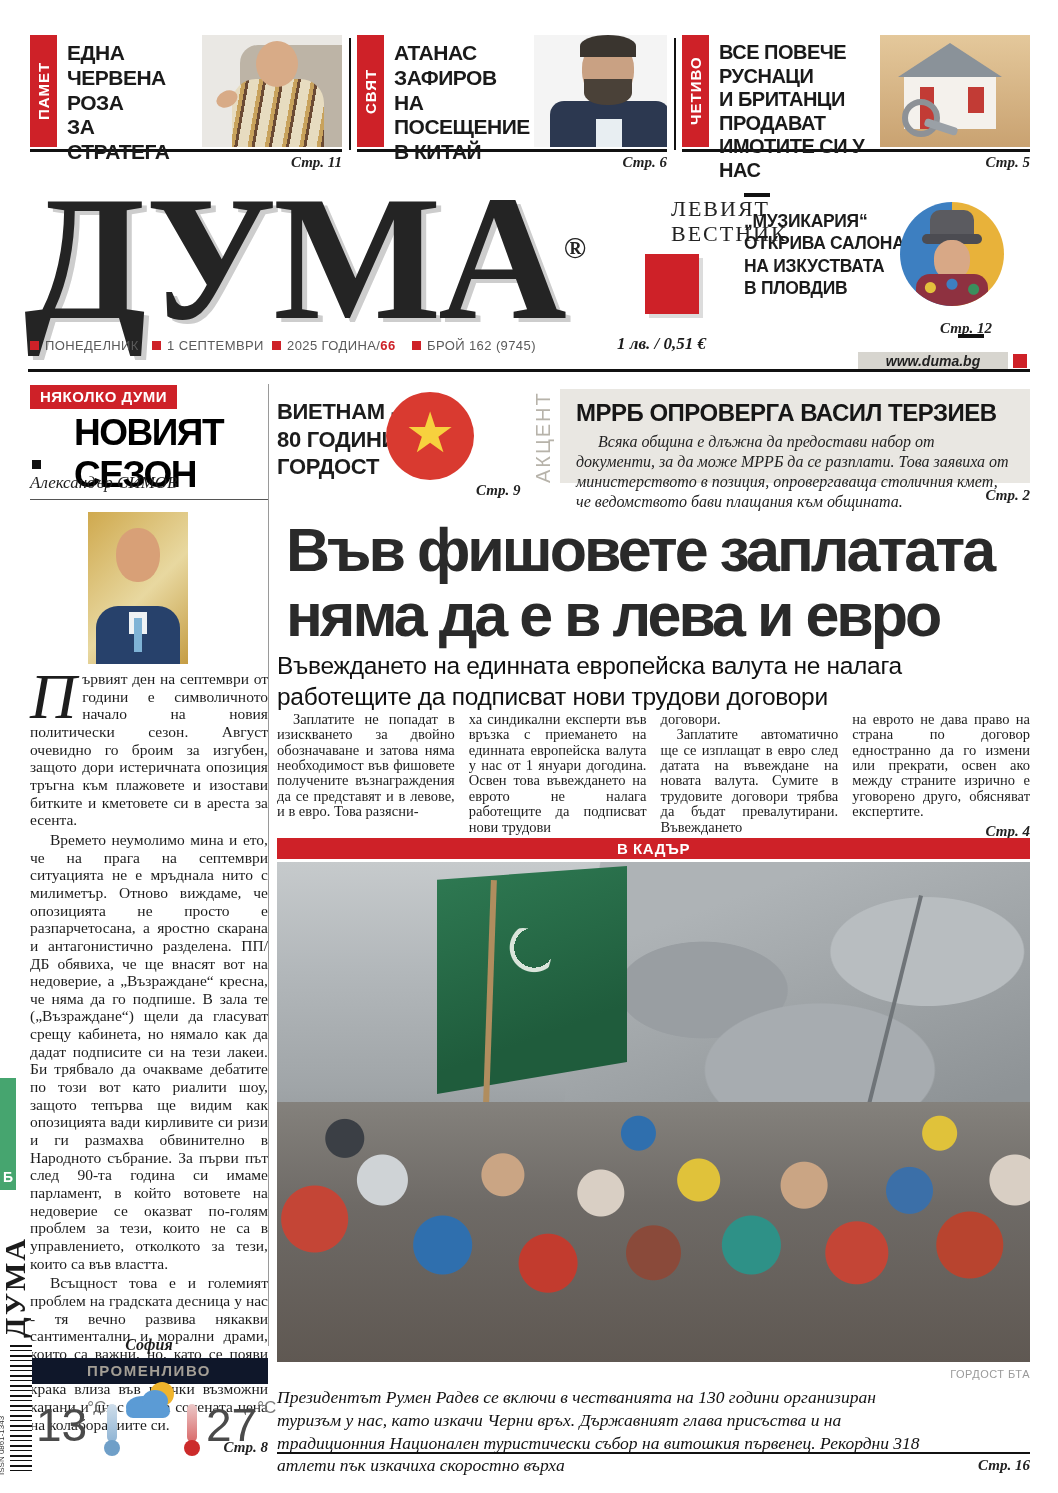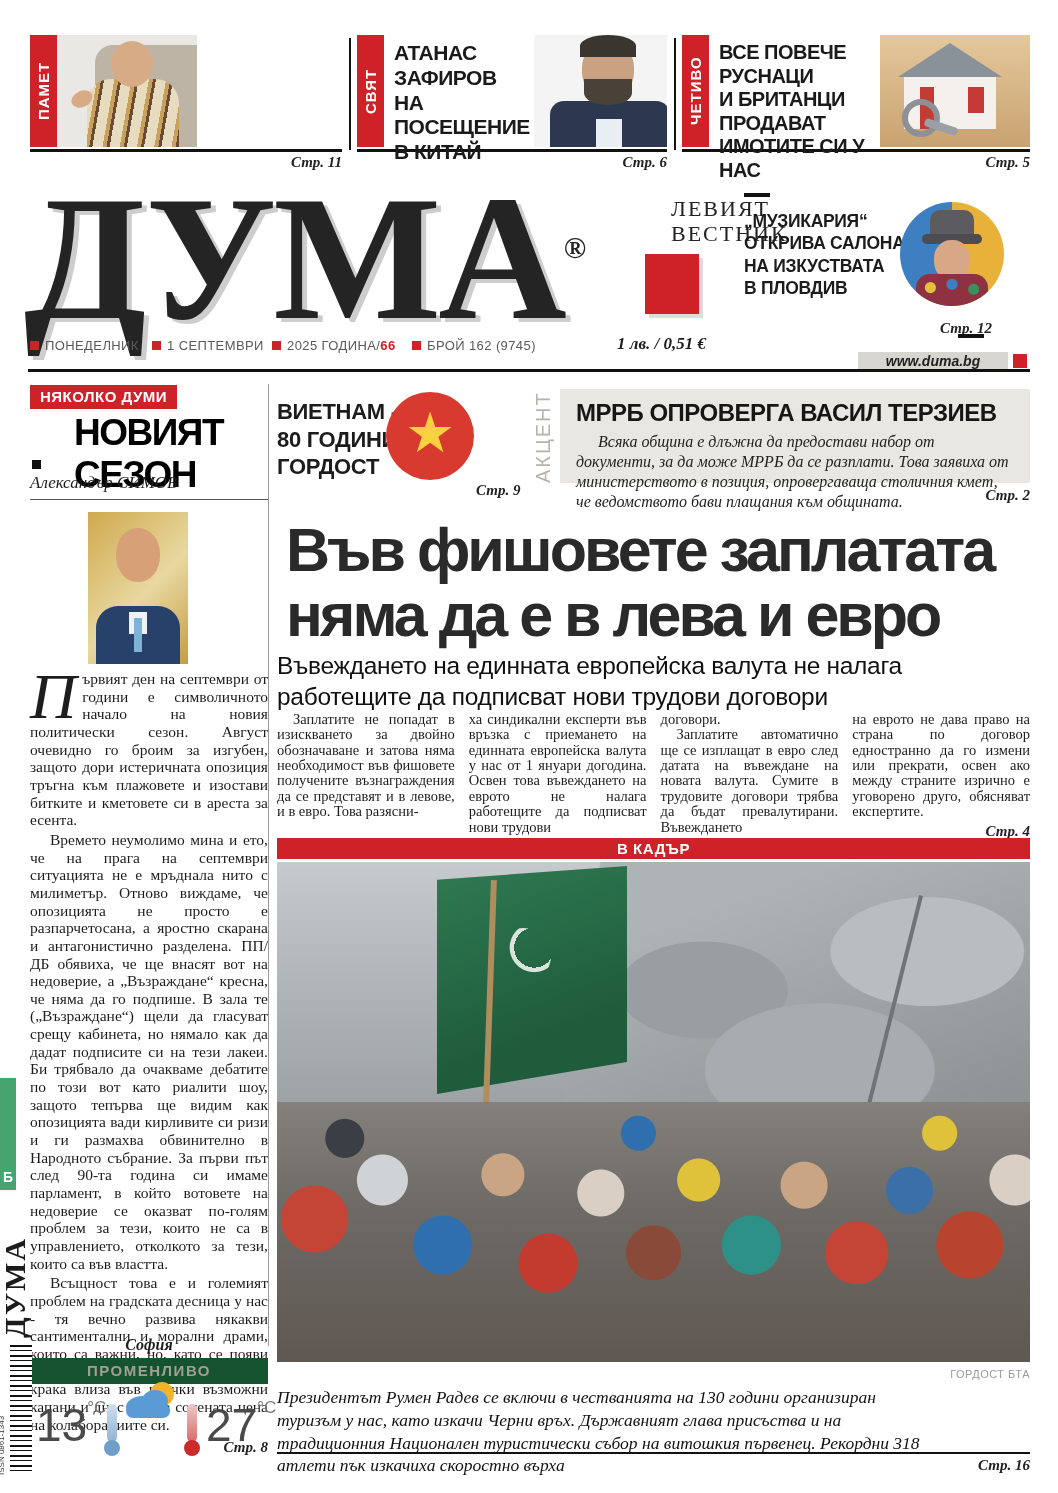--- a/index.html
+++ b/index.html
@@ -92,21 +92,21 @@
   .op-text{position:absolute;left:30px;top:670px;width:238px;font-size:15.5px;line-height:1.14;
            text-align:justify;color:#1d1d1d;}
   .op-text p{margin:0 0 2px;}
   .op-text p.ind{text-indent:20px;}
   .dropcap{float:left;font-size:64px;line-height:50px;padding:2px 6px 0 0;font-style:italic;}
   .op-page{text-align:right;margin-top:6px;}
 
   
   .w-city{position:absolute;left:30px;top:1336px;width:238px;text-align:center;
           font-weight:bold;font-style:italic;font-size:16px;}
-  .w-bar{position:absolute;left:30px;top:1358px;width:238px;height:26px;background:#14532d;
+  .w-bar{position:absolute;left:30px;top:1358px;width:238px;height:26px;background:#0f172a;
          font-family:"Liberation Sans",sans-serif;font-weight:bold;font-size:15px;letter-spacing:1.5px;
          color:#a39e95;text-align:center;line-height:26px;}
   .w-temp{position:absolute;font-family:"Liberation Sans",sans-serif;font-size:46px;color:#4a4a4a;}
   .w-temp .deg{font-size:17px;vertical-align:28px;color:#7a7a7a;}
   .therm{position:absolute;width:16px;height:52px;}
   .therm .stem{position:absolute;left:3px;top:0;width:10px;height:38px;border-radius:5px;}
   .therm .bulb{position:absolute;left:0;bottom:0;width:16px;height:16px;border-radius:50%;}
   .therm.blue .stem{background:linear-gradient(180deg,#cfdeeb,#8fb4d4);}
   .therm.blue .bulb{background:#6f9fc8;}
   .therm.red .stem{background:linear-gradient(180deg,#ecc9c9,#d96a6a);}
@@ -205,20 +205,24 @@
            background:repeating-linear-gradient(180deg,#111 0 2px,#fff 2px 5px,#111 5px 6px,#fff 6px 10px);}
 </style>
 </head>
 <body>
 
 <div class="page">
 
   <div class="teaser" style="left:30px;width:312px;">
     <div class="t-body">
       <div class="t-label">ПАМЕТ</div>
+      <div class="t-title pre">ЕДНА
+ЧЕРВЕНА
+РОЗА
+ЗА СТРАТЕГА</div>
       <div class="t-photo ph1" style="width:140px;">
         <div class="chair"></div>
           <div class="body"></div>
           <div class="head"></div>
           <div class="hand"></div>
       </div>
     </div>
     <div class="t-rule"></div>
     <div class="t-page pgref">Стр. 11</div>
   </div>

